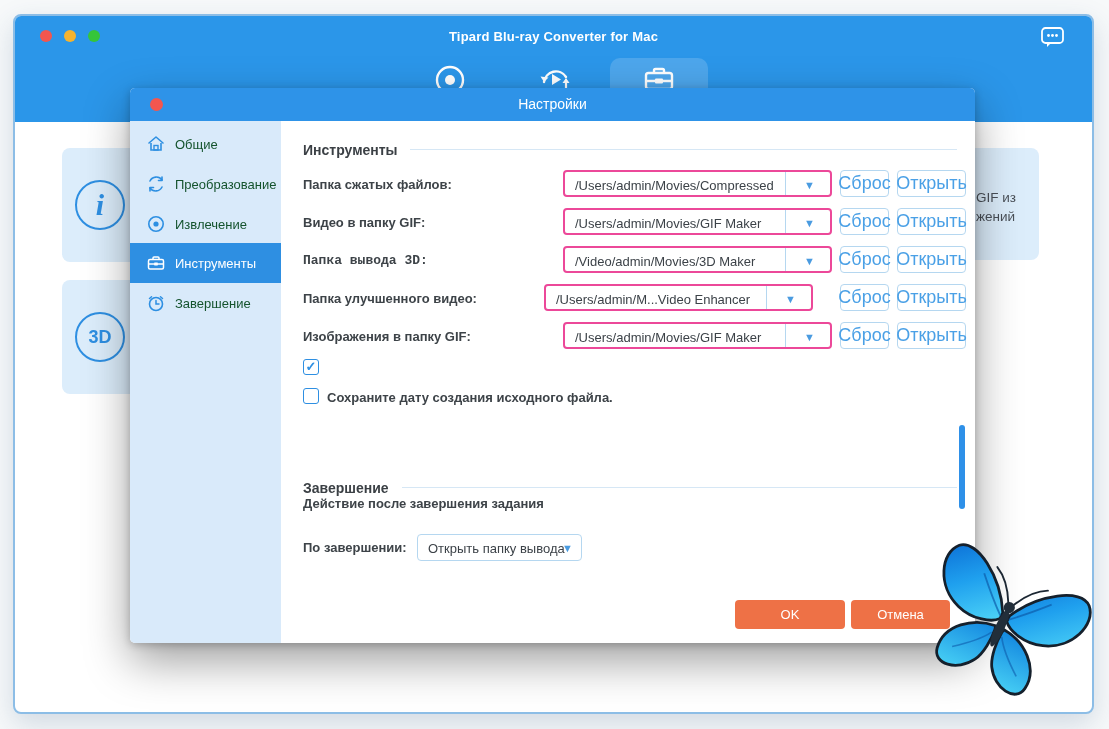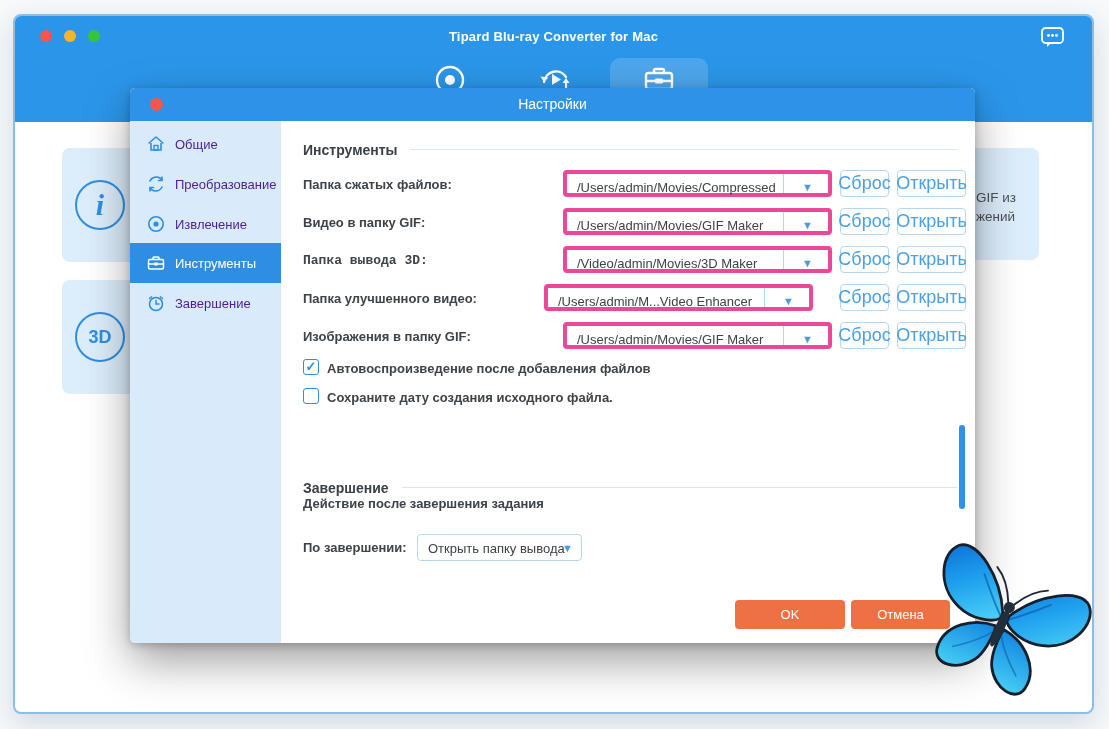--- a/index.html
+++ b/index.html
@@ -38,29 +38,29 @@
 
   
   .dialog { position:absolute; left:130px; top:88px; width:845px; height:555px;
     background:#ffffff; border-radius:5px; box-shadow:0 18px 45px rgba(0,0,0,.38), 0 2px 8px rgba(0,0,0,.22); z-index:10; }
   .dlg-titlebar { position:absolute; left:0; top:0; right:0; height:33px; background:#2e93e8; border-radius:5px 5px 0 0; }
   .dlg-close { position:absolute; left:20px; top:10px; width:13px; height:13px; border-radius:50%; background:#f3564e; cursor:pointer; }
   .dlg-title { position:absolute; left:0; right:0; top:8px; text-align:center; color:#fff; font-size:14px; }
 
   .dlg-sidebar { position:absolute; left:0; top:33px; width:151px; bottom:0; background:#d9eafa; border-radius:0 0 0 5px; }
   .side-item { position:absolute; left:0; width:151px; height:40px; display:flex; align-items:center;
-    padding-left:16px; color:#4c1d95; font-size:13px; cursor:pointer; }
+    padding-left:16px; color:#14532d; font-size:13px; cursor:pointer; }
   .side-item .s-icon { width:20px; height:20px; margin-right:9px; flex:0 0 20px; }
   .side-item.active { background:#2e8fe2; color:#ffffff; }
 
   .sec-head { position:absolute; color:#3b4045; font-size:14px; font-weight:bold; }
   .sec-line { position:absolute; height:1px; background:#d6e7f5; }
 
   .f-label { position:absolute; color:#3d4348; font-size:13px; font-weight:bold; }
-  .combo { position:absolute; height:27px; border:4px solid #ec4899; border-radius:4px; background:#fff; cursor:pointer; }
+  .combo { position:absolute; height:27px; border:2px solid #ec4899; border-radius:4px; background:#fff; cursor:pointer; }
   .combo .val { position:absolute; left:10px; right:50px; top:6px; font-size:13px; color:#3c4248; white-space:nowrap; overflow:hidden; }
   .combo .sep { position:absolute; right:44px; top:0; bottom:0; width:1px; background:#b5d7f0; }
   .combo .arr { position:absolute; right:15px; top:7px; font-size:11px; color:#4a9be0; }
   .mini-btn { position:absolute; height:27px; border:1px solid #b5d7f0; border-radius:4px; background:#fff;
     color:#4aa0e6; font-size:18px; display:flex; align-items:center; justify-content:center; cursor:pointer; }
 
   .cb { position:absolute; width:16px; height:16px; border:1.5px solid #2e8fe2; border-radius:3px; background:#fff; cursor:pointer;
     color:#2e8fe2; font-size:13px; font-weight:bold; line-height:14px; text-align:center; }
   .cb-label { position:absolute; color:#3d4348; font-size:13px; font-weight:bold; }
 
@@ -235,21 +235,20 @@
     <div class="f-label" style="left:173px; top:241px;">Изображения в папку GIF:</div>
     <div class="combo" style="left:433px; top:234px; width:269px;">
       <span class="val">/Users/admin/Movies/GIF Maker</span>
       <span class="sep"></span>
       <span class="arr">▼</span>
     </div>
     <div class="mini-btn" style="left:710px; top:234px; width:49px;">Сброс</div>
     <div class="mini-btn" style="left:767px; top:234px; width:69px;">Открыть</div>
 
     <div class="cb" style="left:173px; top:271px;">✓</div>
-    <div class="cb-label" style="left:197px; top:273px;">Автовоспроизведение после добавления файлов</div>
     <div class="cb" style="left:173px; top:300px;"></div>
     <div class="cb-label" style="left:197px; top:302px;">Сохраните дату создания исходного файла.</div>
 
     <div class="scrollbar"></div>
 
     <div class="sec-head" style="left:173px; top:392px;">Завершение</div>
     <div class="sec-line" style="left:272px; top:399px; width:555px;"></div>
     <div class="f-label" style="left:173px; top:408px;">Действие после завершения задания</div>
     <div class="f-label" style="left:173px; top:452px;">По завершении:</div>
     <div class="finish-combo">

